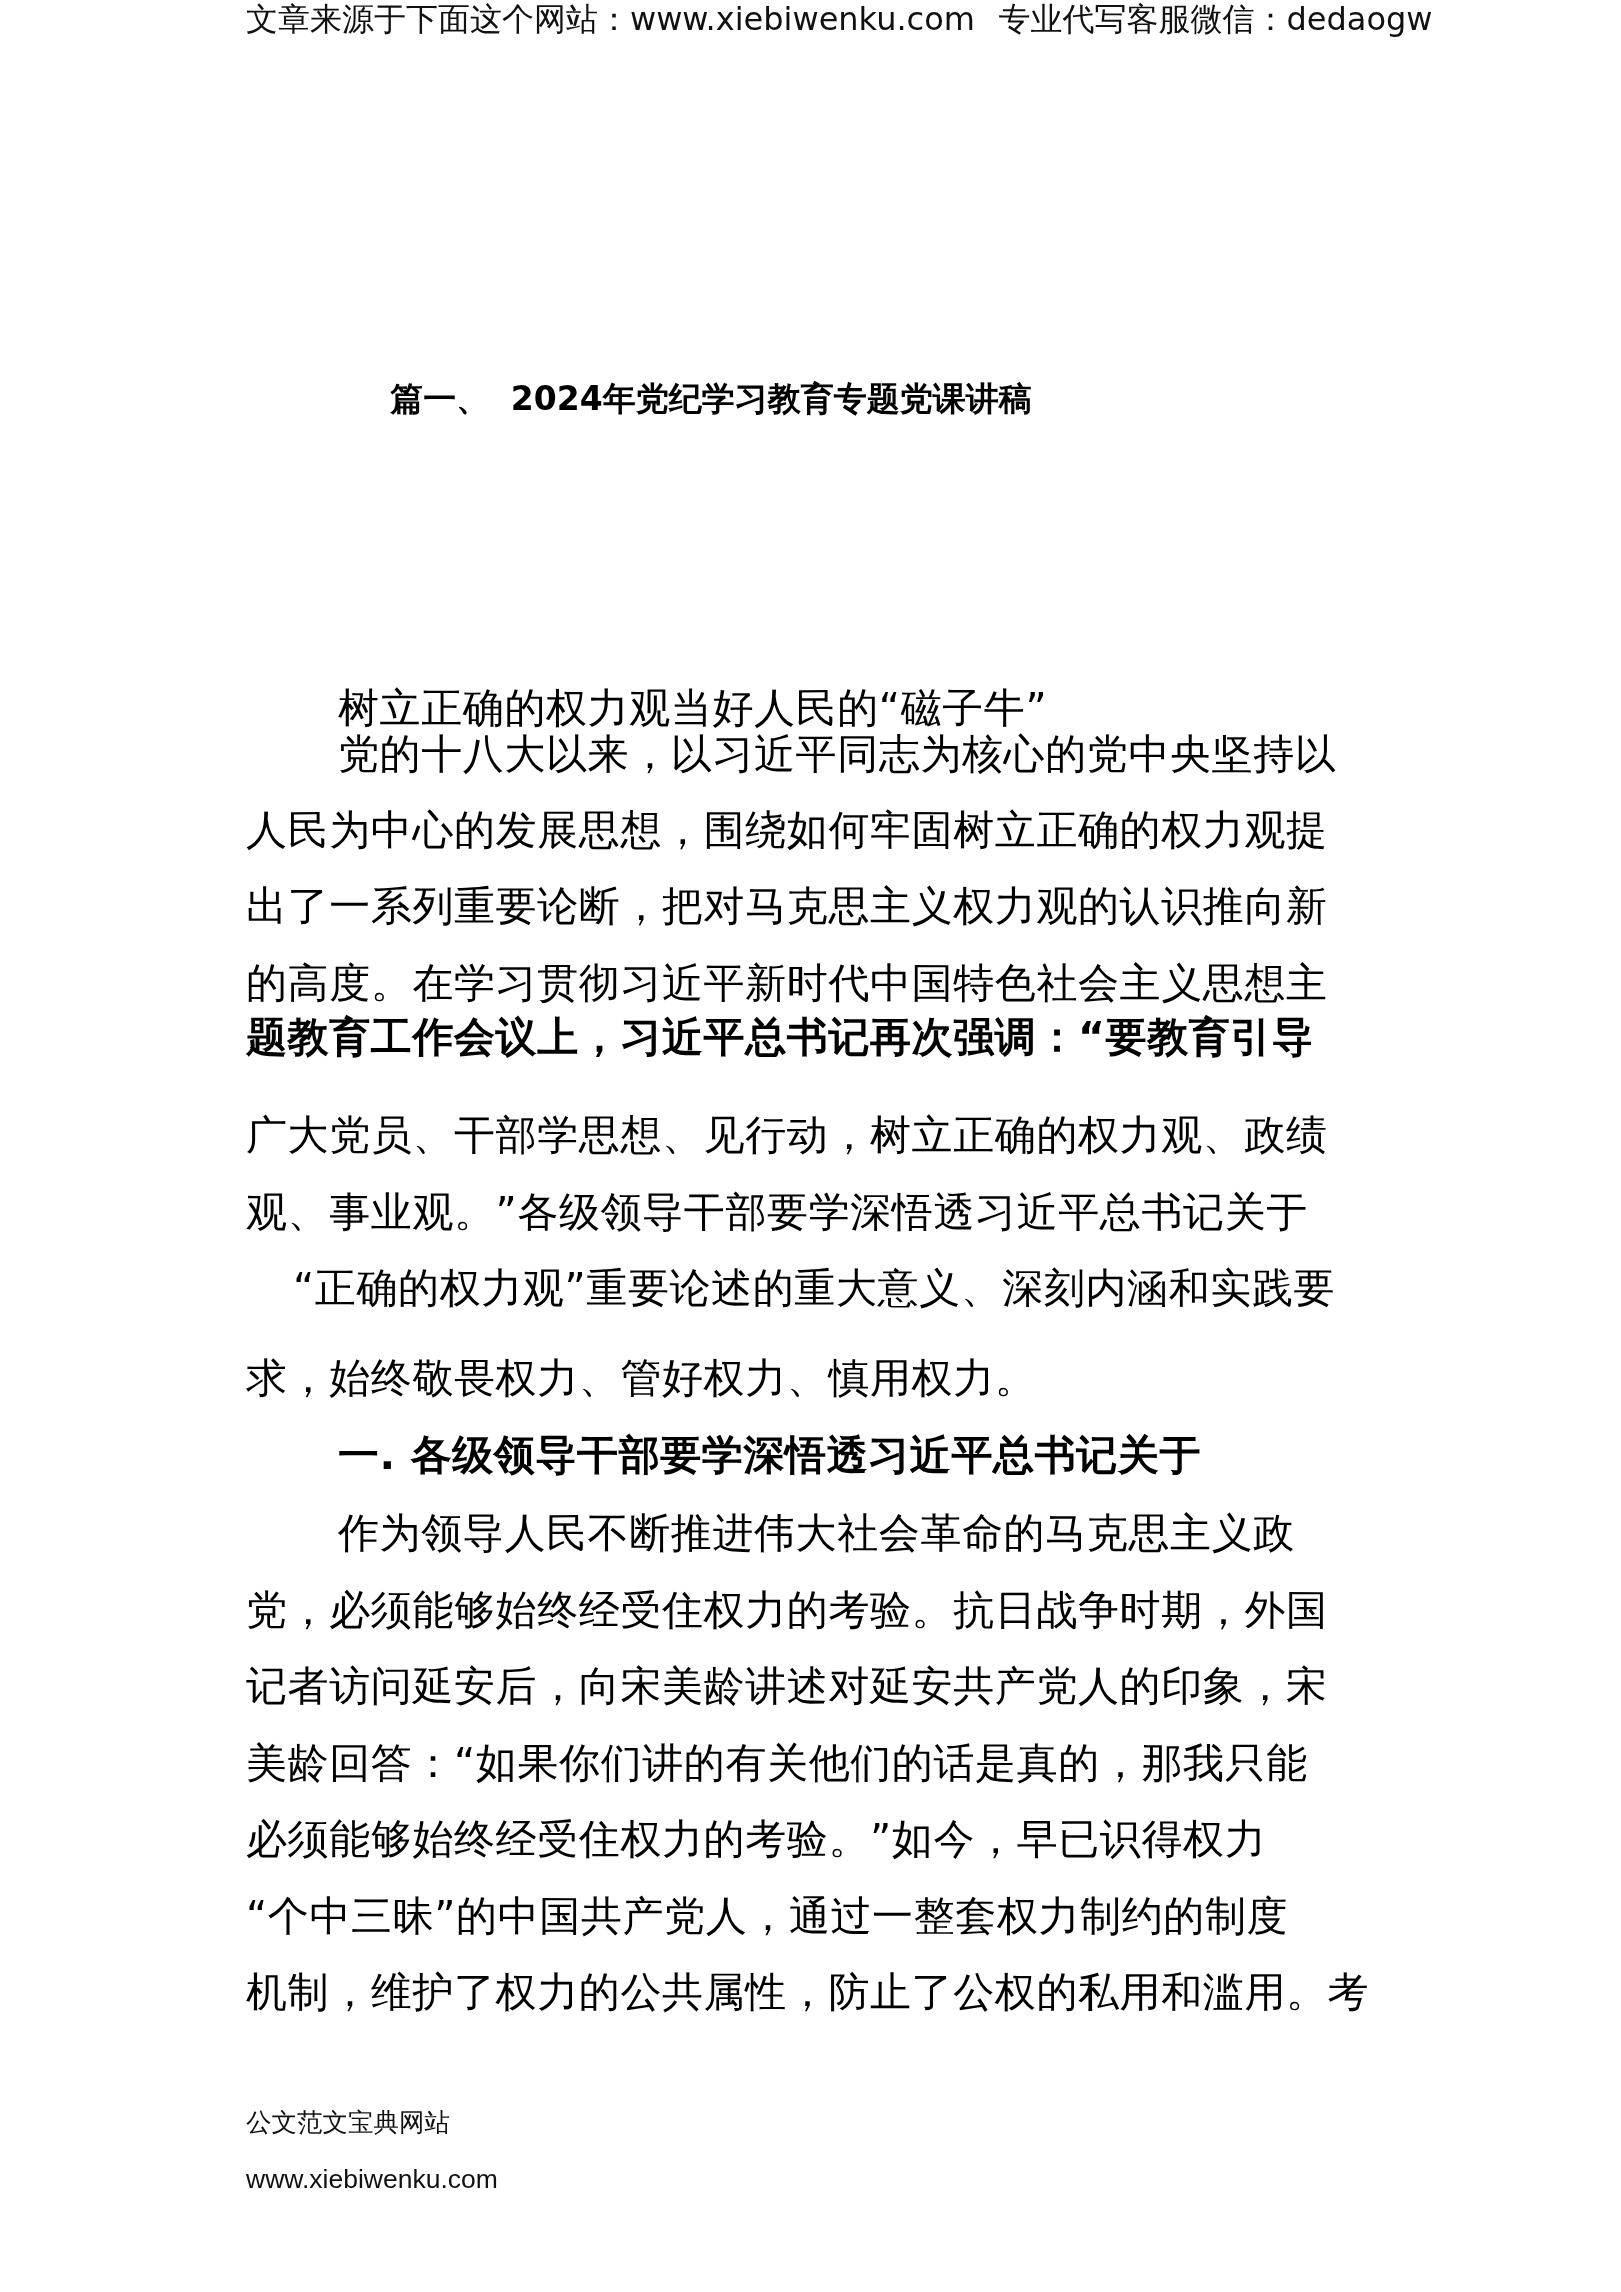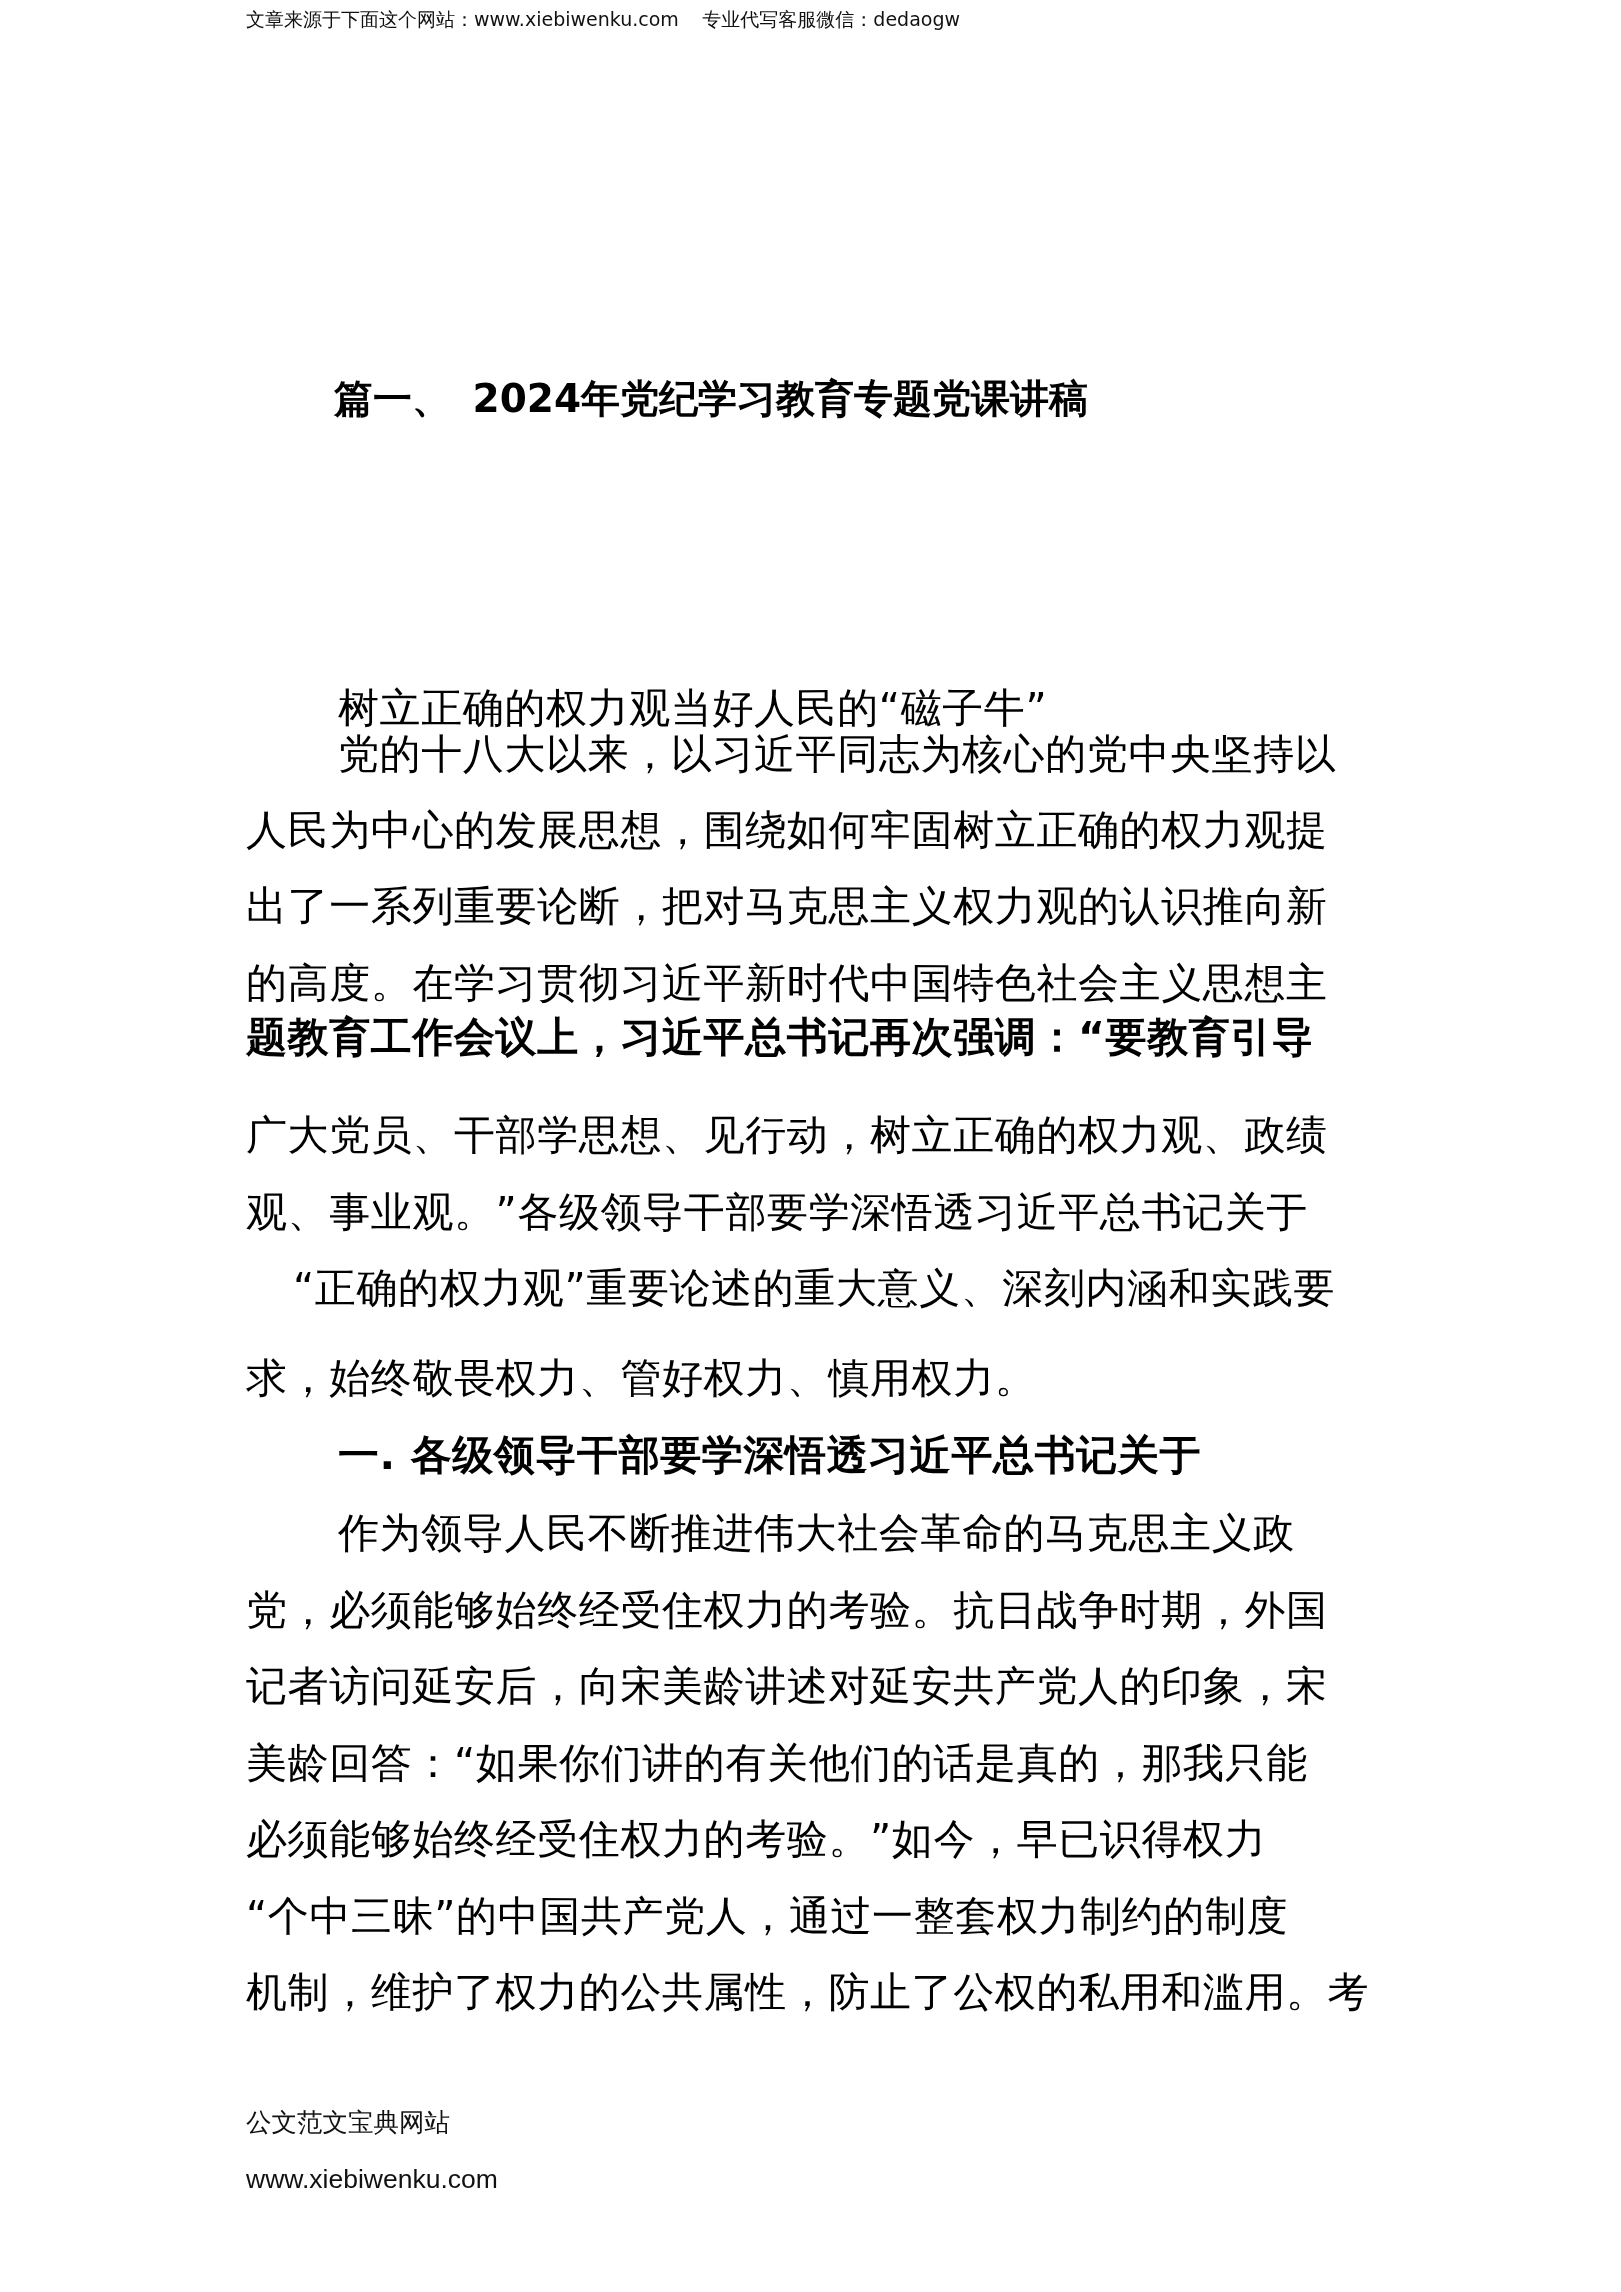--- a/index.html
+++ b/index.html
@@ -8,33 +8,33 @@
       height: 2293px;
       position: relative;
       overflow: hidden;
       color: #000000;
       font-family: "DejaVu Sans", "Liberation Sans", sans-serif;
     }
     .header-banner {
       position: absolute;
       left: 246px;
       top: 3.9px;
-      font-size: 19px;
+      font-size: 32px;
       line-height: 31px;
       white-space: nowrap;
       color: #111111;
     }
     .header-banner .gap { display: inline-block; width: 23.5px; }
     .doc-title {
       position: absolute;
       left: 0;
       top: 374px;
       width: 1422px;
       text-align: center;
-      font-size: 39px;
+      font-size: 33px;
       font-weight: bold;
       line-height: 49px;
       white-space: nowrap;
     }
     .doc-title .spacer { display: inline-block; width: 21.6px; }
     .line {
       position: absolute;
       left: 246px;
       font-size: 41px;
       line-height: 49px;

